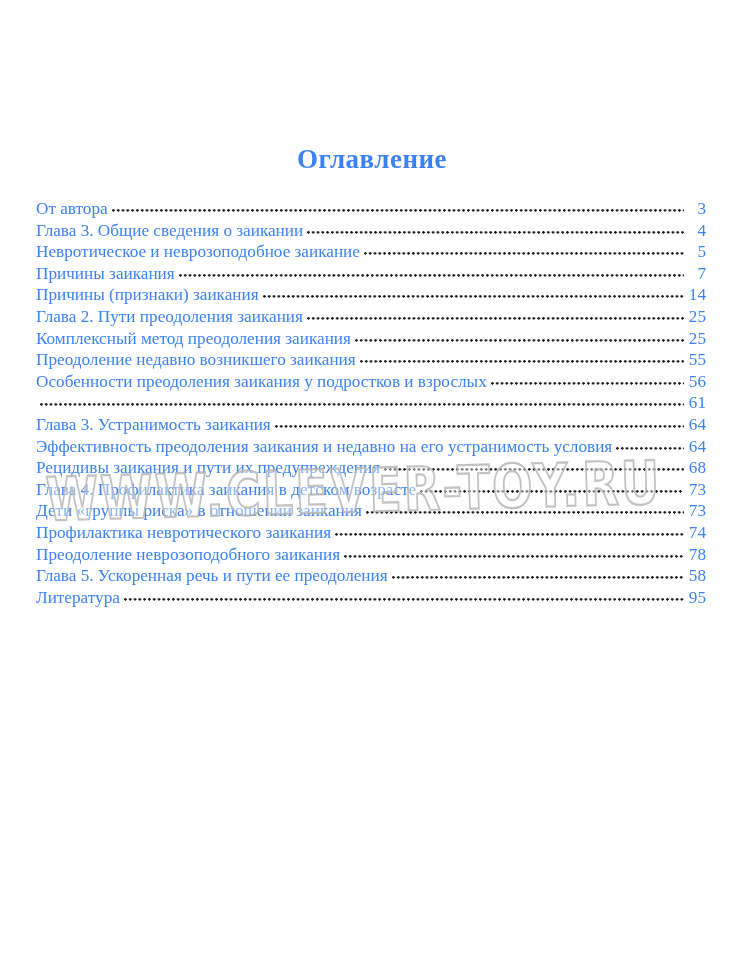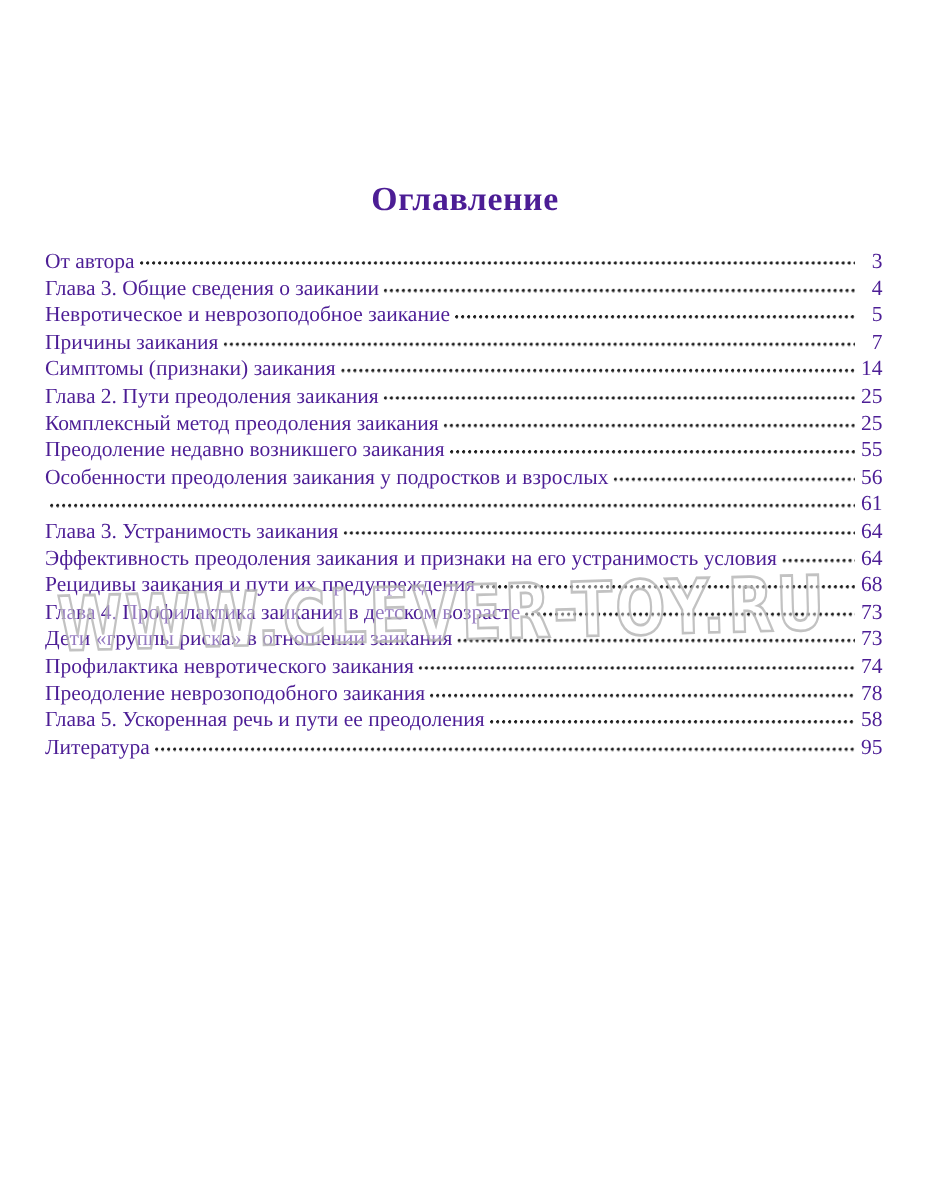--- a/index.html
+++ b/index.html
@@ -3,21 +3,21 @@
 <meta charset="utf-8">
 <style>
   html, body { margin: 0; padding: 0; background: #ffffff; }
   .page {
     position: relative;
     width: 744px;
     height: 960px;
     background: #ffffff;
     overflow: hidden;
     font-family: "Liberation Serif", "DejaVu Serif", serif;
-    color: #4c1d95;
+    color: #3b82f6;
   }
   .title {
     margin-top: 144px;
     text-align: center;
     font-size: 27px;
     font-weight: bold;
     letter-spacing: 0.5px;
   }
   .toc {
     margin: 23px 38px 0 36px;
@@ -91,21 +91,21 @@
         <span class="toc-label">Невротическое и неврозоподобное заикание</span>
         <span class="toc-dots"></span>
         <span class="toc-page">5</span>
       </div>
       <div class="toc-row">
         <span class="toc-label">Причины заикания</span>
         <span class="toc-dots"></span>
         <span class="toc-page">7</span>
       </div>
       <div class="toc-row">
-        <span class="toc-label">Симптомы (признаки) заикания</span>
+        <span class="toc-label">Причины (признаки) заикания</span>
         <span class="toc-dots"></span>
         <span class="toc-page">14</span>
       </div>
       <div class="toc-row">
         <span class="toc-label">Глава 2. Пути преодоления заикания</span>
         <span class="toc-dots"></span>
         <span class="toc-page">25</span>
       </div>
       <div class="toc-row">
         <span class="toc-label">Комплексный метод преодоления заикания</span>
@@ -125,21 +125,21 @@
       <div class="toc-row">
         <span class="toc-dots"></span>
         <span class="toc-page">61</span>
       </div>
       <div class="toc-row">
         <span class="toc-label">Глава 3. Устранимость заикания</span>
         <span class="toc-dots"></span>
         <span class="toc-page">64</span>
       </div>
       <div class="toc-row">
-        <span class="toc-label">Эффективность преодоления заикания и признаки на его устранимость условия</span>
+        <span class="toc-label">Эффективность преодоления заикания и недавно на его устранимость условия</span>
         <span class="toc-dots"></span>
         <span class="toc-page">64</span>
       </div>
       <div class="toc-row">
         <span class="toc-label">Рецидивы заикания и пути их предупреждения</span>
         <span class="toc-dots"></span>
         <span class="toc-page">68</span>
       </div>
       <div class="toc-row">
         <span class="toc-label">Глава 4. Профилактика заикания в детском возрасте</span>

